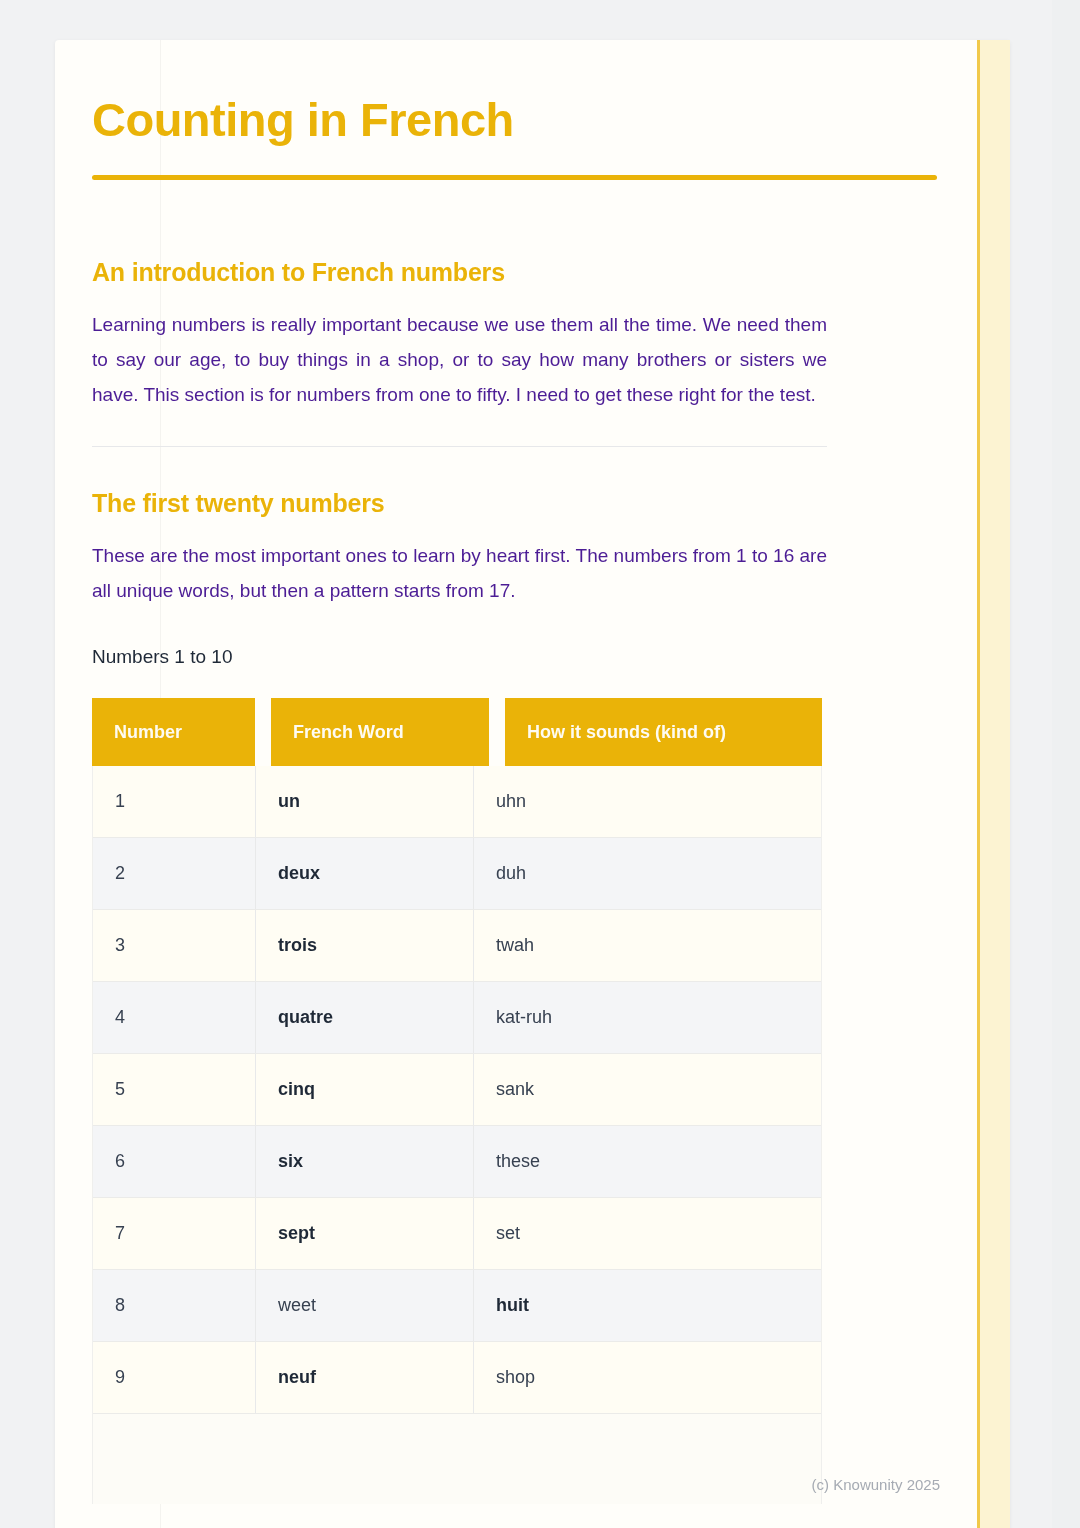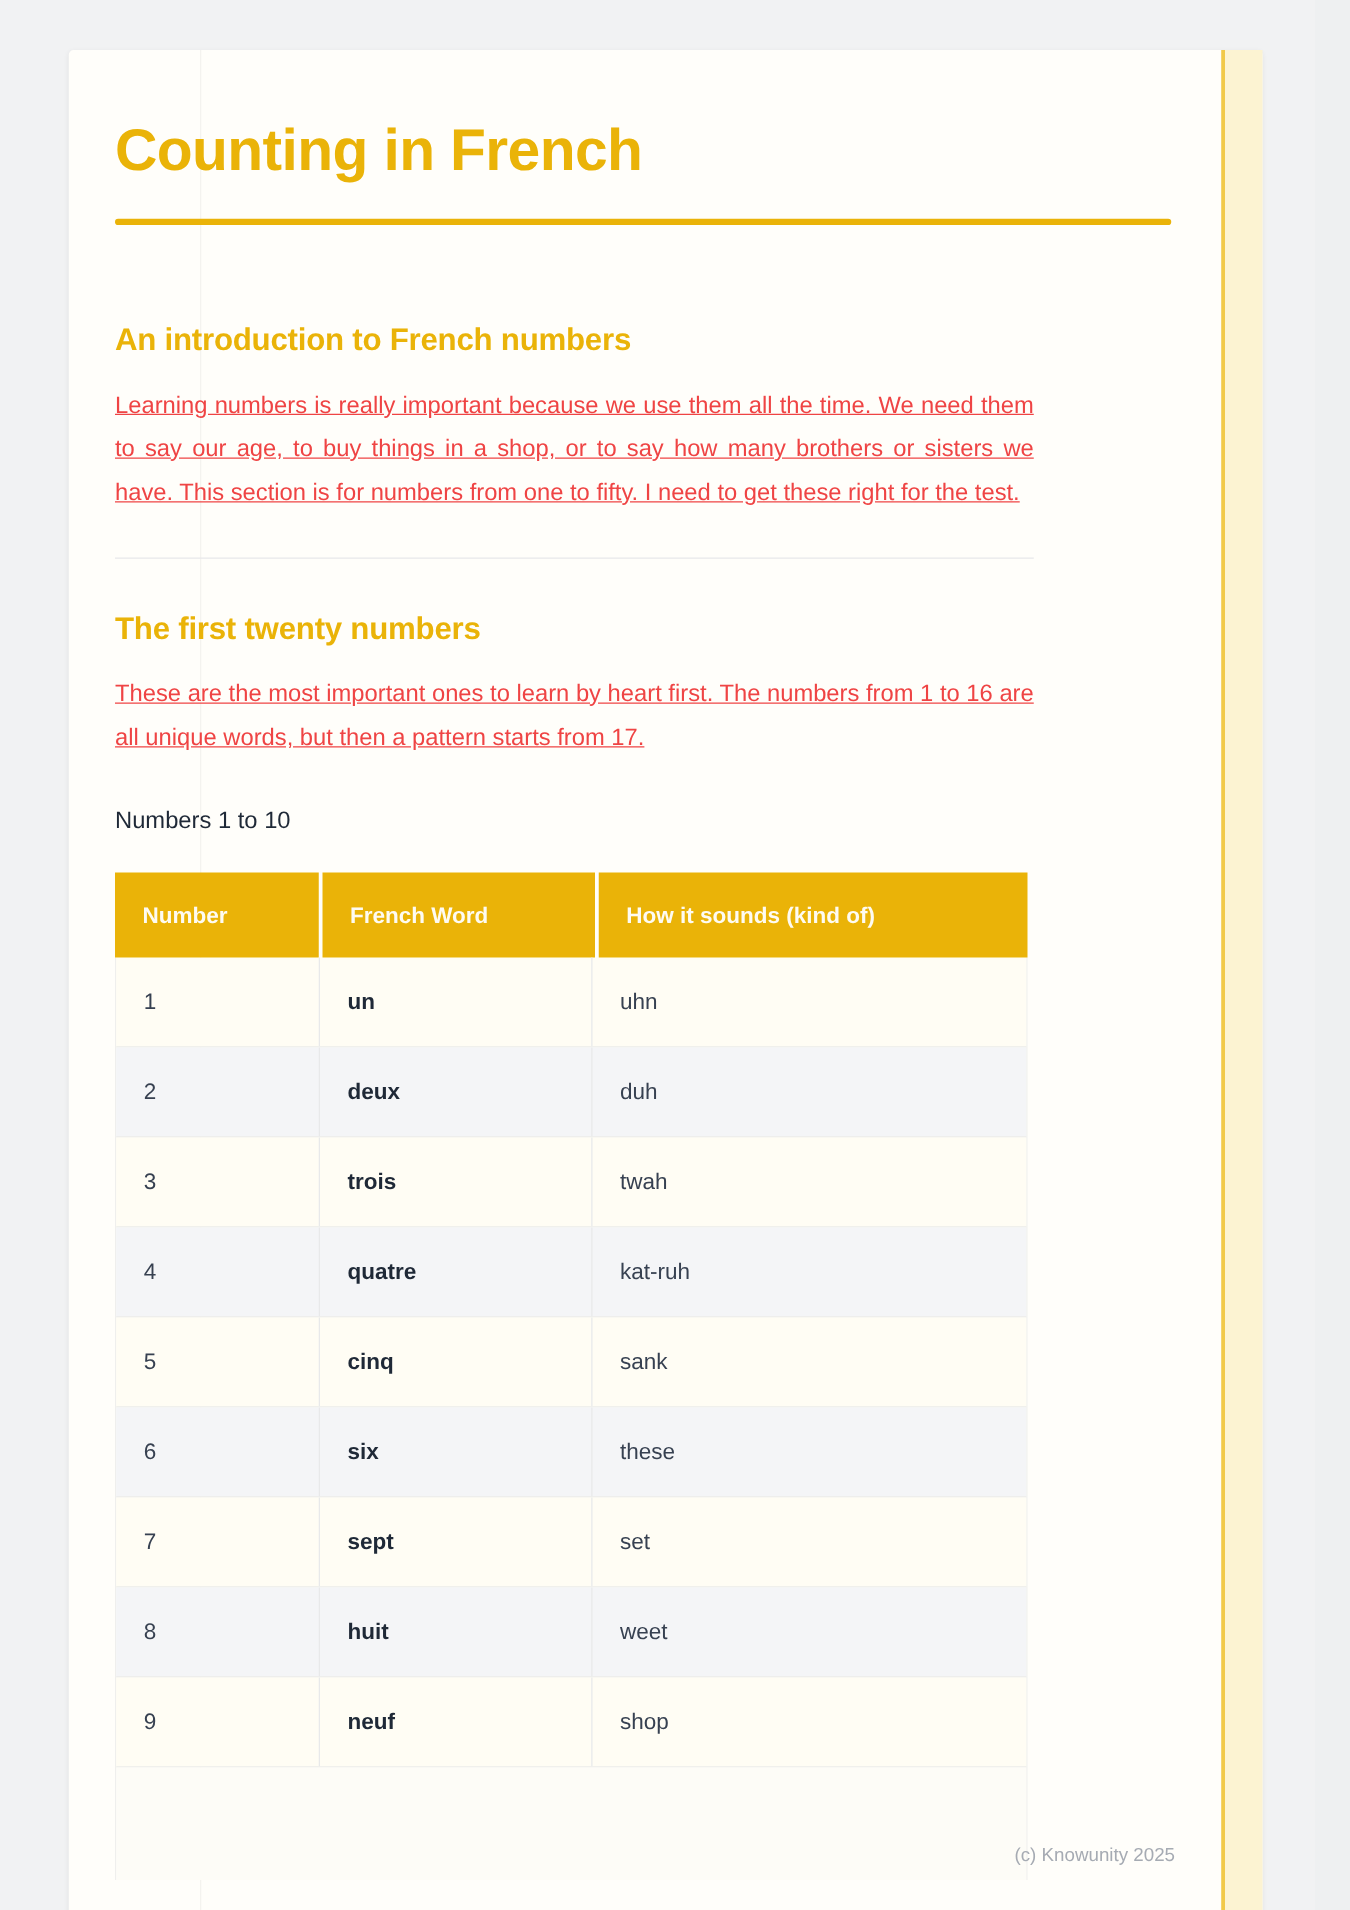--- a/index.html
+++ b/index.html
@@ -72,23 +72,22 @@
     letter-spacing: -0.2px;
   }
   .section-heading.first { margin-top: 78px; }
   .section-heading.second { margin-top: 42px; }
 
   .paragraph {
     width: 735px;
     margin-top: 20px;
     font-size: 19px;
     line-height: 35px;
-    color: #ef4444;
+    color: #4c1d95;
     text-align: justify;
-    text-decoration: underline;
   }
 
   .soft-divider {
     width: 735px;
     border: none;
     border-top: 1px solid #e7e8ea;
     margin-top: 34px;
   }
 
   .subheading {
@@ -99,21 +98,21 @@
   }
 
   .numbers-table {
     margin-top: 30px;
     width: 730px;
   }
 
   .thead {
     display: grid;
     grid-template-columns: 163px 218px 1fr;
-    gap: 3px;
+    gap: 16px;
   }
   .th {
     background: var(--accent, #eab308);
     height: 68px;
     display: flex;
     align-items: center;
     padding-left: 22px;
     color: rgba(255, 255, 255, 0.95);
     font-size: 18px;
     font-weight: 700;
@@ -222,22 +221,22 @@
   </div>
 
   <div class="trow">
     <div class="td">7</div>
     <div class="td word">sept</div>
     <div class="td">set</div>
   </div>
 
   <div class="trow">
     <div class="td">8</div>
+    <div class="td">weet</div>
     <div class="td word">huit</div>
-    <div class="td">weet</div>
   </div>
 
   <div class="trow">
     <div class="td">9</div>
     <div class="td word">neuf</div>
     <div class="td">shop</div>
   </div>
 <div class="trow partial"></div>
           </div>
       </div>

